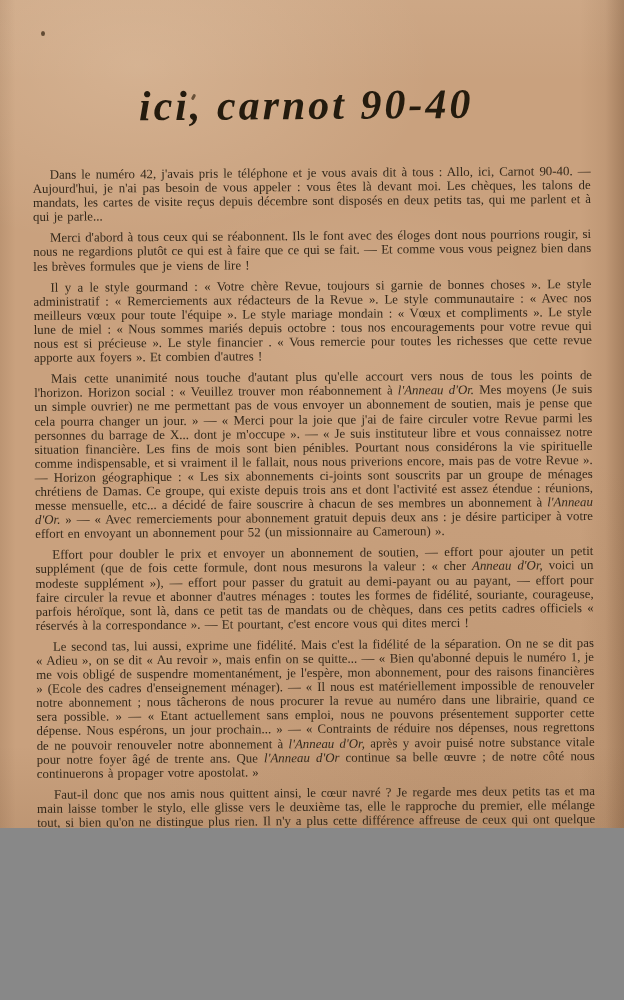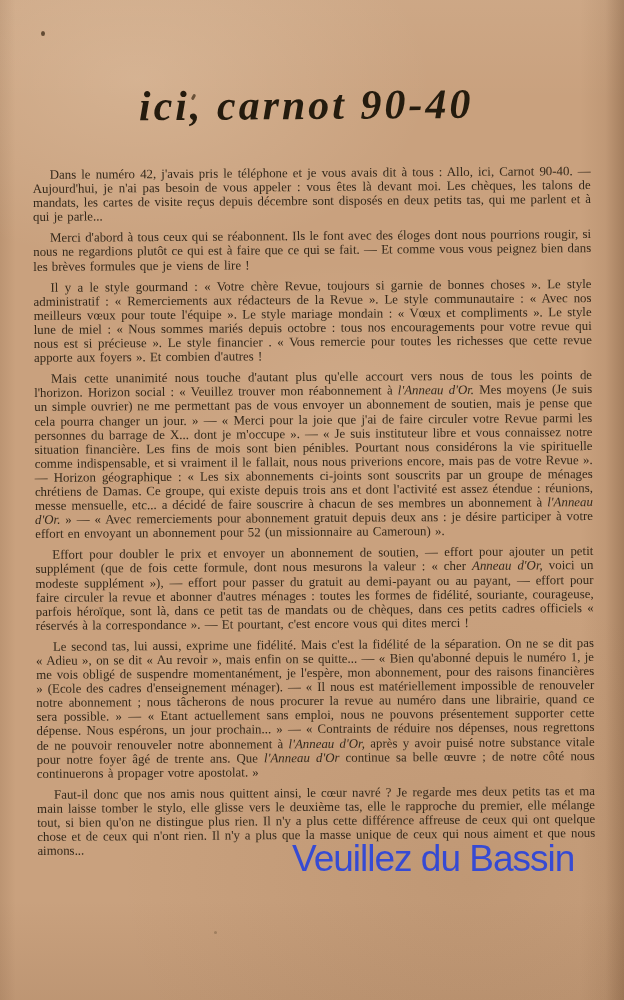--- a/index.html
+++ b/index.html
@@ -3,21 +3,21 @@
 <meta charset="utf-8">
 <style>
   :root{
     --paper:#c9a17e;
     --ink:#34281a;
     --wm:#2340e0;
   }
   html,body{margin:0;padding:0;}
   body{width:624px;height:1000px;overflow:hidden;background:#888;}
   .page{
-    position:relative;width:624px;height:1000px;overflow:hidden;
+    position:relative;width:624px;height:828px;overflow:hidden;
     background:
       radial-gradient(ellipse 420px 260px at 22% 8%, rgba(255,236,212,0.22), rgba(255,236,212,0) 70%),
       radial-gradient(ellipse 500px 420px at 75% 88%, rgba(110,70,35,0.10), rgba(110,70,35,0) 70%),
       radial-gradient(ellipse 300px 200px at 55% 40%, rgba(255,240,220,0.10), rgba(255,240,220,0) 70%),
       linear-gradient(to right, rgba(70,38,14,0.10) 0%, rgba(70,38,14,0) 2.5%, rgba(70,38,14,0) 93%, rgba(70,38,14,0.07) 97%, rgba(70,38,14,0.28) 100%),
       linear-gradient(to bottom, rgba(255,242,224,0.08) 0%, rgba(255,242,224,0) 10%, rgba(90,52,22,0) 90%, rgba(90,52,22,0.10) 100%),
       var(--paper);
   }
   .content{
     position:absolute;left:32px;right:34px;top:80px;

